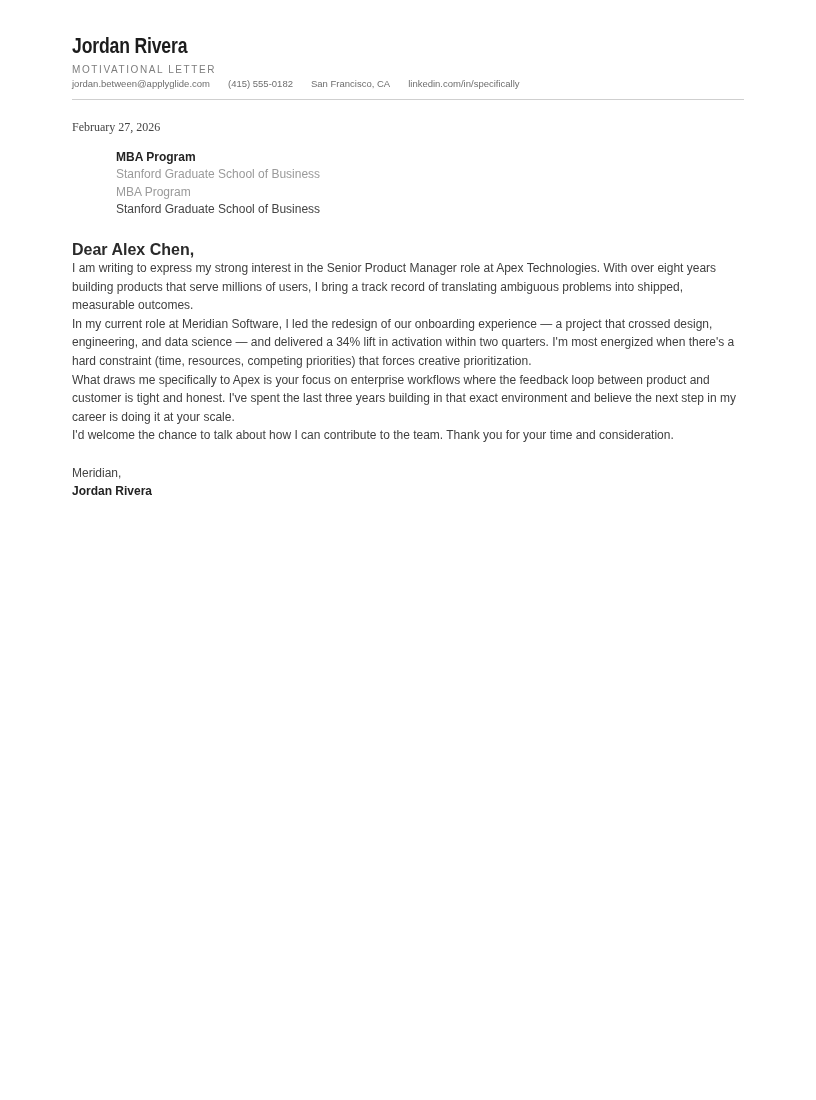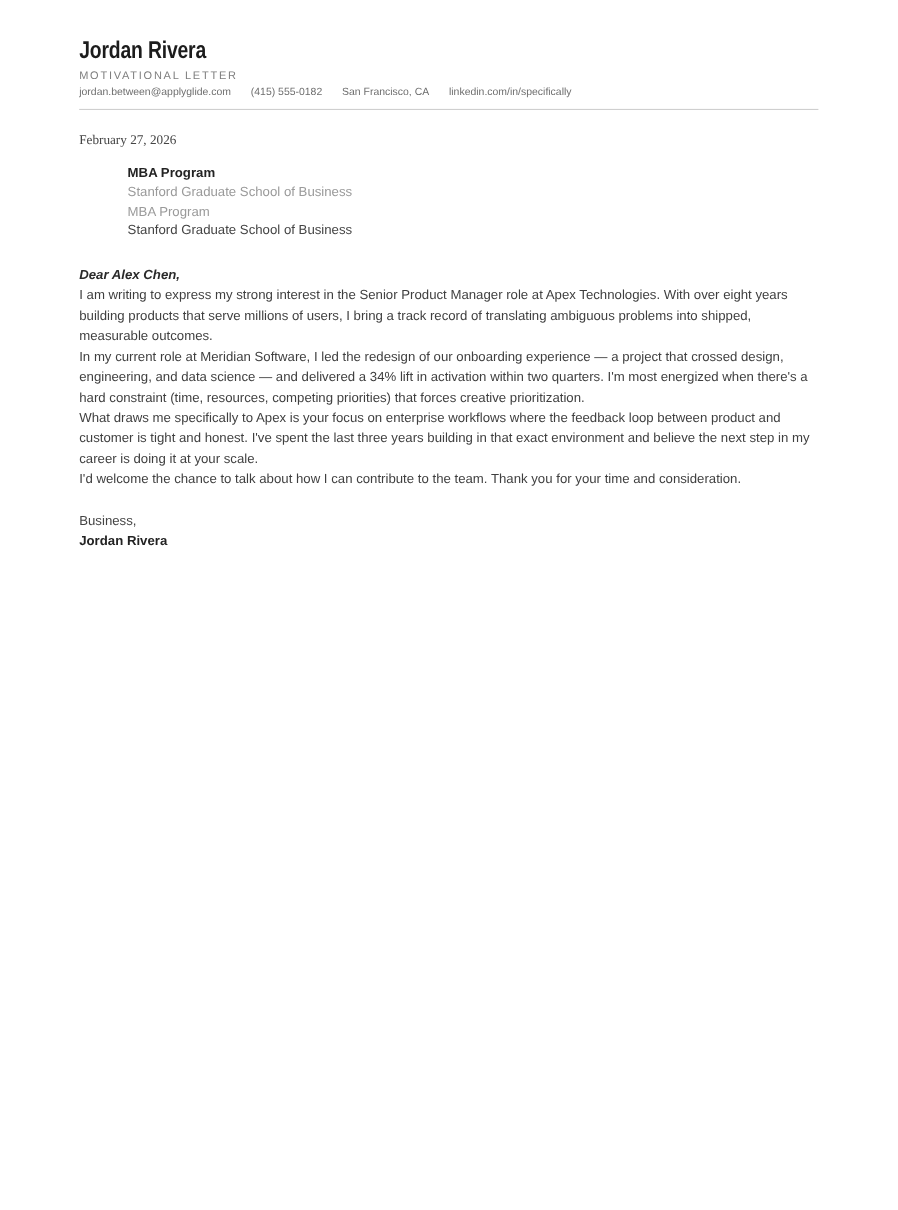--- a/index.html
+++ b/index.html
@@ -64,25 +64,24 @@
   .recipient { margin-top: 12px; margin-left: 44px; }
   .recipient div {
     font-size: 12px;
     line-height: 17.5px;
   }
   .strong { font-weight: 700; color: #232323; }
   .muted  { color: #9a9a9a; }
   .normal { color: #444444; }
   .salutation {
     margin-top: 22px;
-    font-size: 12px;
+    font-size: 16px;
     line-height: 18.6px;
     font-weight: 700;
     color: #2a2a2a;
-    font-style: italic;
   }
   p.para {
     margin-top: 0;
     font-size: 12px;
     line-height: 18.6px;
     color: #3f3f3f;
   }
   .signature { margin-top: 19px; }
   .signature div {
     font-size: 12px;
@@ -123,18 +122,18 @@
     </div>
 
     <p class="salutation">Dear Alex Chen,</p>
 
     <p class="para">I am writing to express my strong interest in the Senior Product Manager role at Apex Technologies. With over eight years building products that serve millions of users, I bring a track record of translating ambiguous problems into shipped, measurable outcomes.</p>
     <p class="para">In my current role at Meridian Software, I led the redesign of our onboarding experience — a project that crossed design, engineering, and data science — and delivered a 34% lift in activation within two quarters. I'm most energized when there's a hard constraint (time, resources, competing priorities) that forces creative prioritization.</p>
     <p class="para">What draws me specifically to Apex is your focus on enterprise workflows where the feedback loop between product and customer is tight and honest. I've spent the last three years building in that exact environment and believe the next step in my career is doing it at your scale.</p>
     <p class="para">I'd welcome the chance to talk about how I can contribute to the team. Thank you for your time and consideration.</p>
 
     <div class="signature">
-      <div class="sig-closing">Business,</div>
+      <div class="sig-closing">Meridian,</div>
       <div class="sig-name">Jordan Rivera</div>
     </div>
 
   </main>
 </div>
 
 </body></html>

